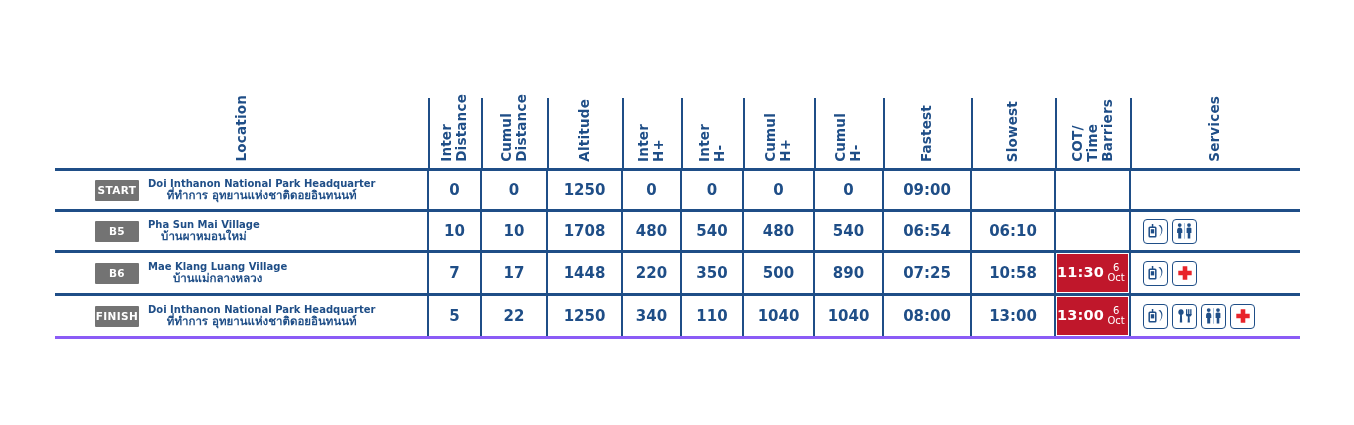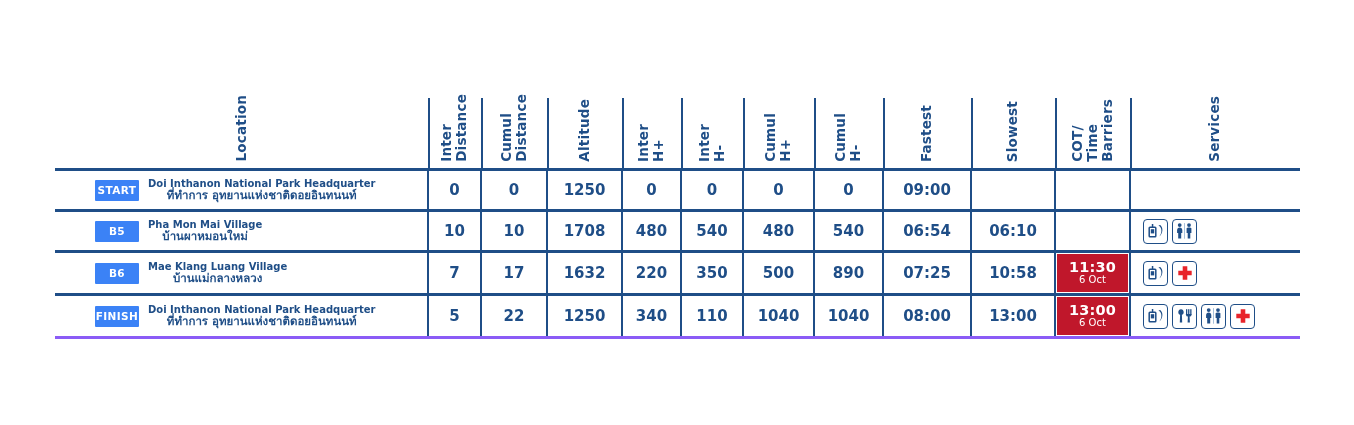--- a/index.html
+++ b/index.html
@@ -62,42 +62,42 @@
 
   
   td.loc{
     text-align:left;
     border-left:0;
     padding-left:40px;
   }
   .locwrap{display:flex;align-items:center;gap:9px;}
   .badge{
     flex:0 0 auto;
-    background:#3b82f6;
+    background:#737373;
     color:#ffffff;
     font-weight:bold;
     font-size:10.5px;
     letter-spacing:.4px;
     width:44px;height:21px;
     display:flex;align-items:center;justify-content:center;
     border-radius:1px;
   }
   .names{display:flex;flex-direction:column;line-height:1.12;}
   .name-en{font-size:10px;font-weight:bold;color:#1F4E87;white-space:nowrap;}
   .name-th{font-size:11.5px;font-weight:bold;color:#1F4E87;white-space:nowrap;}
 
   .t-fast{color:#1E8C37;}
   .t-slow{color:#F2A01E;}
 
   
   td.cot{padding:0;}
   .cotbox{
     background:#C0172B;color:#fff;
     height:38px;margin:1px 1px;
-    display:flex;flex-direction:column;
+    display:flex;flex-direction:row;
     align-items:center;justify-content:center;
     line-height:1.05;
   }
   .cot-time{font-size:14.5px;font-weight:bold;letter-spacing:.2px;}
   .cot-date{font-size:10px;font-weight:normal;}
 
   
   td.svc{text-align:left;padding-left:12px;}
   .icons{display:flex;align-items:center;gap:4px;}
   .ico{
@@ -202,21 +202,21 @@
           <td class="cot"></td>
           <td class="svc">
             <div class="icons"></div>
           </td>
         </tr>
         <tr>
           <td class="loc noline">
             <div class="locwrap">
               <div class="badge">B5</div>
               <div class="names">
-                <span class="name-en">Pha Mon Mai Village</span>
+                <span class="name-en">Pha Sun Mai Village</span>
                 <span class="name-th">บ้านผาหมอนใหม่</span>
               </div>
             </div>
           </td>
           <td>10</td>
           <td>10</td>
           <td>1708</td>
           <td>480</td>
           <td>540</td>
           <td>480</td>
@@ -251,21 +251,21 @@
             <div class="locwrap">
               <div class="badge">B6</div>
               <div class="names">
                 <span class="name-en">Mae Klang Luang Village</span>
                 <span class="name-th">บ้านแม่กลางหลวง</span>
               </div>
             </div>
           </td>
           <td>7</td>
           <td>17</td>
-          <td>1632</td>
+          <td>1448</td>
           <td>220</td>
           <td>350</td>
           <td>500</td>
           <td>890</td>
           <td class="t-fast">07:25</td>
           <td class="t-slow">10:58</td>
           <td class="cot">
             <div class="cotbox">
               <span class="cot-time">11:30</span>
               <span class="cot-date">6 Oct</span>

